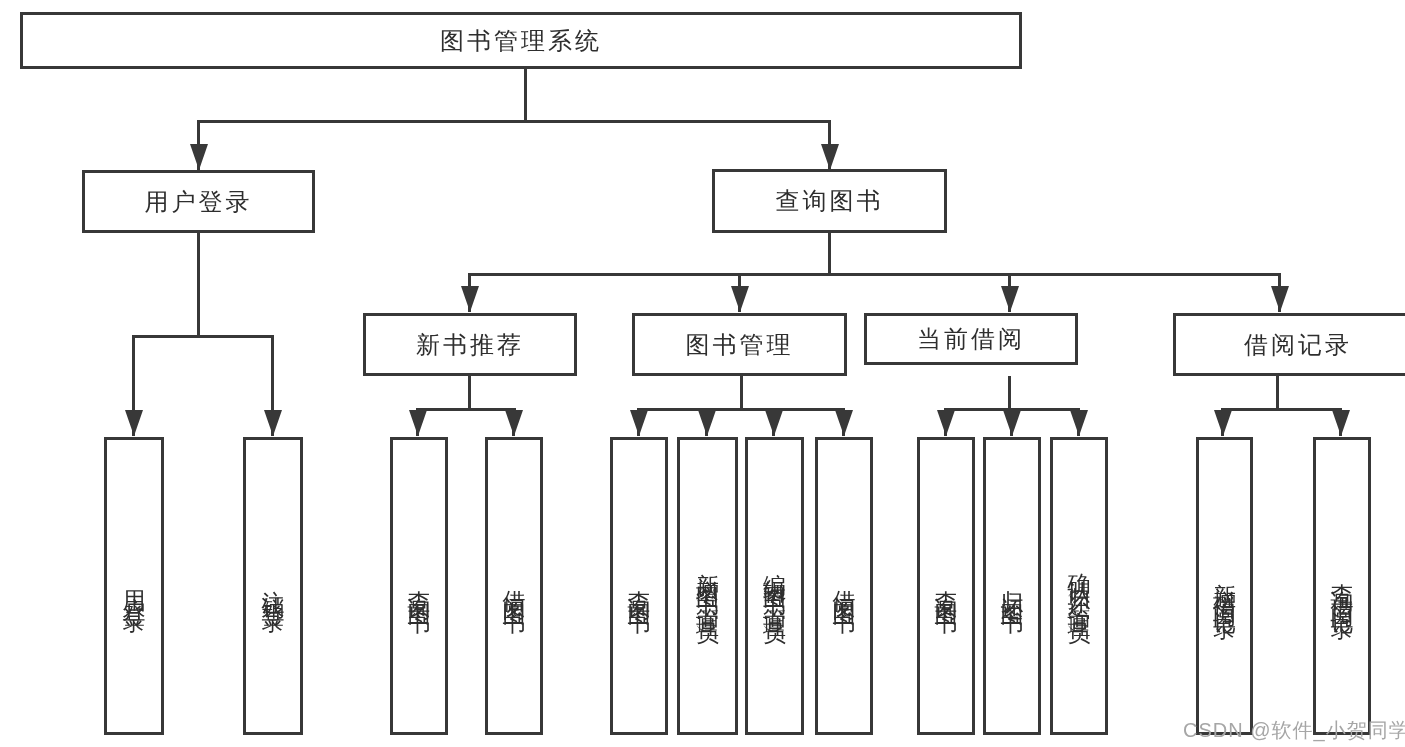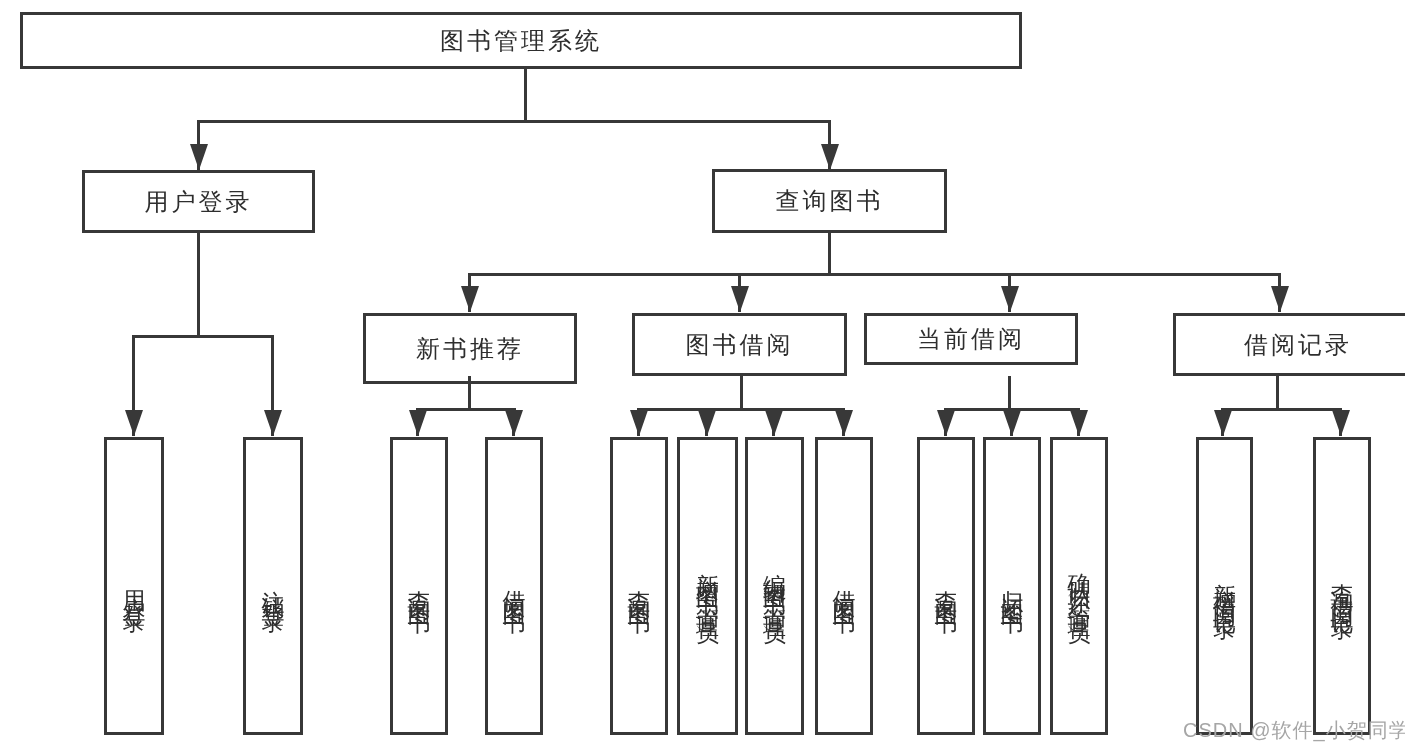--- a/index.html
+++ b/index.html
@@ -54,25 +54,25 @@
   <div class="arrow" style="left:132px;top:335px;width:3px;height:101px;"></div>
   <div class="arrow" style="left:271px;top:335px;width:3px;height:101px;"></div>
 
   <div class="vline" style="left:828px;top:233px;width:3px;height:40px;"></div>
   <div class="hline" style="left:468px;top:273px;width:813px;height:3px;"></div>
   <div class="arrow" style="left:468px;top:273px;width:3px;height:39px;"></div>
   <div class="arrow" style="left:738px;top:273px;width:3px;height:39px;"></div>
   <div class="arrow" style="left:1008px;top:273px;width:3px;height:39px;"></div>
   <div class="arrow" style="left:1278px;top:273px;width:3px;height:39px;"></div>
 
-  <div class="box" style="left:363px;top:313px;width:214px;height:71px;">
+  <div class="box" style="left:363px;top:313px;width:214px;height:63px;">
     <span class="h-label">新书推荐</span>
   </div>
   <div class="box" style="left:632px;top:313px;width:215px;height:63px;">
-    <span class="h-label">图书借阅</span>
+    <span class="h-label">图书管理</span>
   </div>
   <div class="box" style="left:864px;top:313px;width:214px;height:52px;">
     <span class="h-label">当前借阅</span>
   </div>
   <div class="box" style="left:1173px;top:313px;width:250px;height:63px;">
     <span class="h-label">借阅记录</span>
   </div>
 
   <div class="vline" style="left:468px;top:376px;width:3px;height:32px;"></div>
   <div class="hline" style="left:416px;top:408px;width:100px;height:3px;"></div>

